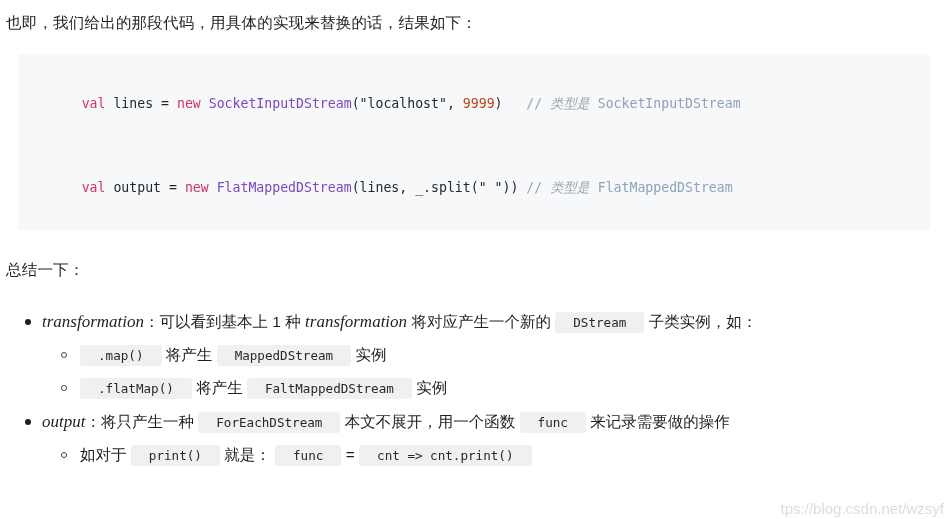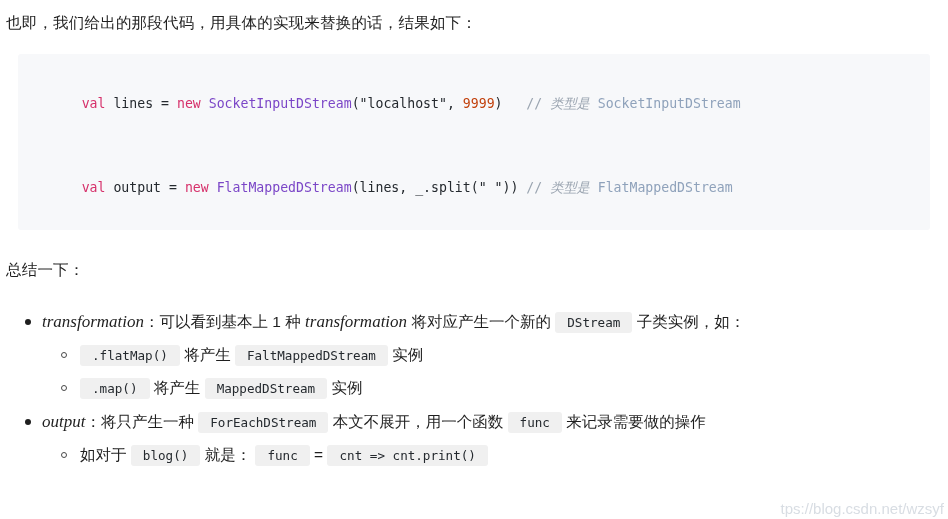--- a/index.html
+++ b/index.html
@@ -124,21 +124,21 @@
     font-family: "Liberation Serif", "DejaVu Serif", serif;
     font-style: italic;
     font-size: 17px;
   }
 
   code.inline {
     font-family: "DejaVu Sans Mono", "Liberation Mono", monospace;
     font-size: 12.6px;
     background: #f0f0f0;
     color: #24292e;
-    padding: 3px 12px;
+    padding: 3px 18px;
     border-radius: 3px;
     white-space: pre;
   }
 
   
   .watermark {
     position: absolute;
     right: 4px;
     top: 500px;
     font-family: "Liberation Sans", "DejaVu Sans", sans-serif;
@@ -181,48 +181,48 @@
         <span class="disc"></span>
         <span class="em-term">transformation</span><span>：可以看到基本上 1 种</span>
         <span class="em-term">transformation</span>
         <span>将对应产生一个新的</span>
         <code class="inline">DStream</code>
         <span>子类实例，如：</span>
 
         <ul class="lvl2">
           <li class="item sub">
             <span class="circ"></span>
-            <code class="inline">.flatMap()</code>
+            <code class="inline">.map()</code>
             <span>将产生</span>
-            <code class="inline">FaltMappedDStream</code>
+            <code class="inline">MappedDStream</code>
             <span>实例</span>
           </li>
           <li class="item sub">
             <span class="circ"></span>
-            <code class="inline">.map()</code>
+            <code class="inline">.flatMap()</code>
             <span>将产生</span>
-            <code class="inline">MappedDStream</code>
+            <code class="inline">FaltMappedDStream</code>
             <span>实例</span>
           </li>
         </ul>
       </li>
 
       <li class="item">
         <span class="disc"></span>
         <span class="em-term">output</span><span>：将只产生一种</span>
         <code class="inline">ForEachDStream</code>
         <span>本文不展开，用一个函数</span>
         <code class="inline">func</code>
         <span>来记录需要做的操作</span>
 
         <ul class="lvl2">
           <li class="item sub">
             <span class="circ"></span>
             <span>如对于</span>
-            <code class="inline">blog()</code>
+            <code class="inline">print()</code>
             <span>就是：</span>
             <code class="inline">func</code>
             <span>=</span>
             <code class="inline">cnt =&gt; cnt.print()</code>
           </li>
         </ul>
       </li>
 
     </ul>
   </div>

